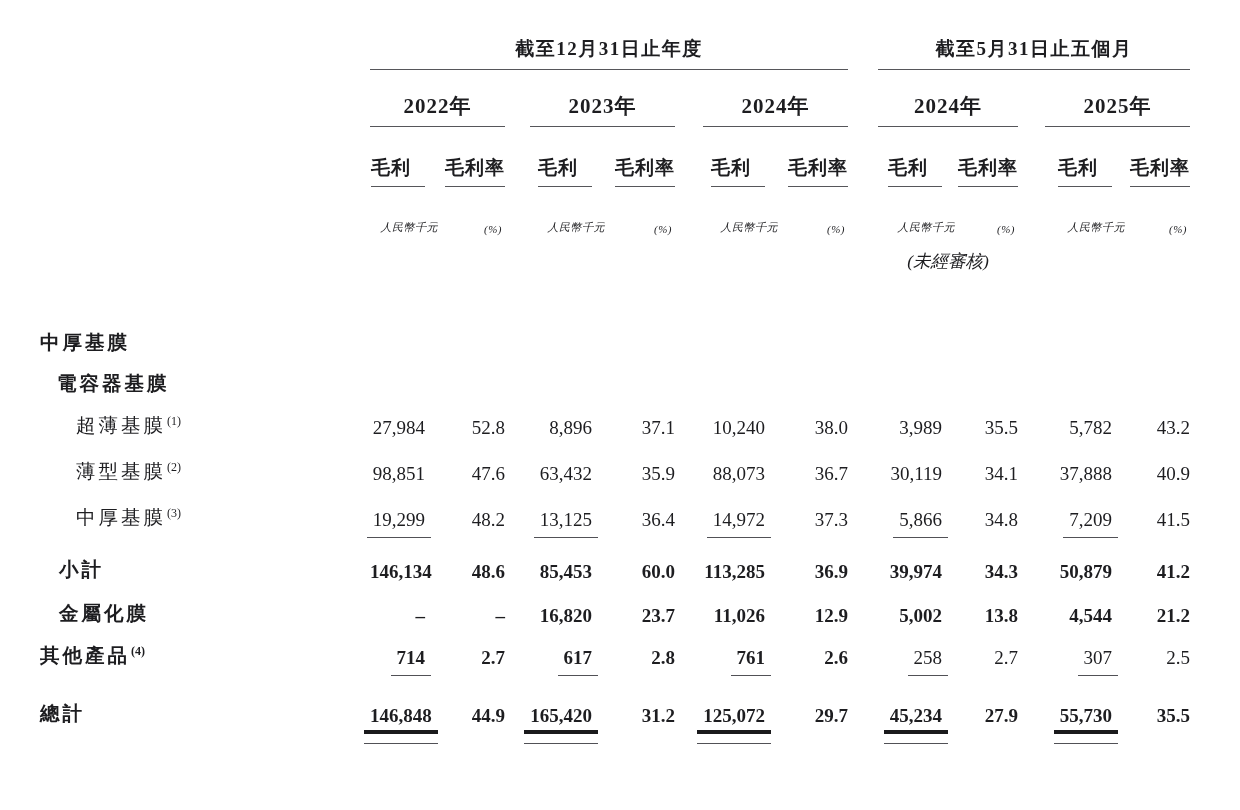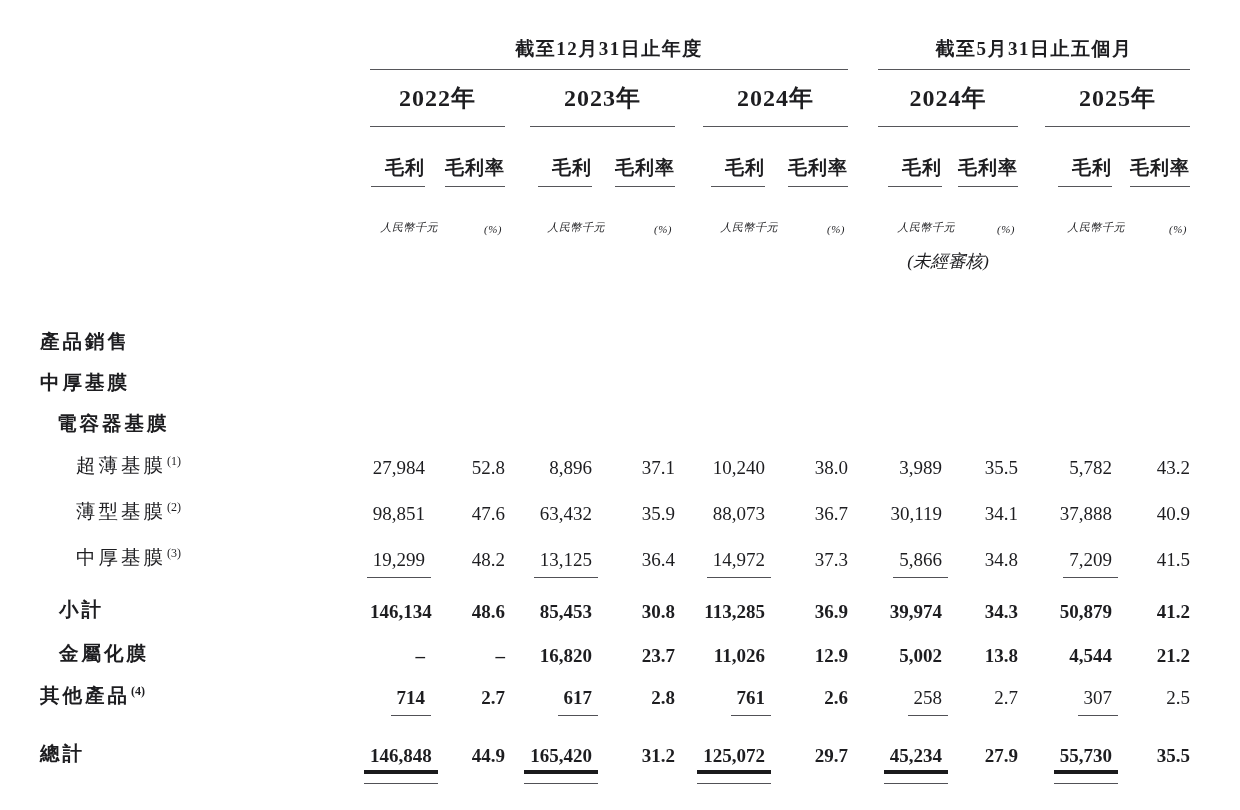--- a/index.html
+++ b/index.html
@@ -39,31 +39,31 @@
     font-size:19px;
     letter-spacing:1.5px;
     padding-bottom:7px;
   }
   .yr-line {
     border-bottom:1.5px solid #56565a;
     width:min(100%,145px);
     margin-left:auto;
     text-align:center;
     font-weight:bold;
-    font-size:24px;
+    font-size:21px;
     letter-spacing:1px;
-    padding-bottom:12px;
+    padding-bottom:6px;
     margin-top:8px;
   }
   .thr { text-align:right; }
   .mh {
     display:inline-block;
     border-bottom:1.5px solid #56565a;
     padding-bottom:5px;
-    text-align:right;
+    text-align:left;
     font-weight:bold;
     font-size:19px;
     letter-spacing:1px;
   }
   .mh-gp { width:54px; }
   .mh-gm { width:60px; }
 
   .fe { display:flex; justify-content:flex-end; }
   .unit {
     font-style:italic;
@@ -241,34 +241,20 @@
         <th colspan="2">
             <div class="note">(未經審核)</div>
           </th>
         <th colspan="2"></th>
       </tr>
     </thead>
     <tbody>
       <tr class="gap-row">
           <td colspan="12"></td>
         </tr>
-    <tr class="r0">
-          <td class="lbl b" style="padding-left: 0px;"><span class="t">產品銷售</span></td>
-          <td class="num"></td>
-          <td class="num"></td>
-          <td class="num"></td>
-          <td class="num"></td>
-          <td class="num"></td>
-          <td class="num"></td>
-          <td class="gapcol"></td>
-          <td class="num"></td>
-          <td class="num"></td>
-          <td class="num"></td>
-          <td class="num"></td>
-        </tr>
         <tr class="r1">
           <td class="lbl b" style="padding-left: 0px;"><span class="t">中厚基膜</span></td>
           <td class="num"></td>
           <td class="num"></td>
           <td class="num"></td>
           <td class="num"></td>
           <td class="num"></td>
           <td class="num"></td>
           <td class="gapcol"></td>
           <td class="num"></td>
@@ -330,21 +316,21 @@
           <td class="num"><span class="val ru">5,866</span></td>
           <td class="num"><span class="val">34.8</span></td>
           <td class="num"><span class="val ru">7,209</span></td>
           <td class="num"><span class="val">41.5</span></td>
         </tr>
         <tr class="r6">
           <td class="lbl b" style="padding-left: 19px;"><span class="t">小計</span></td>
           <td class="num"><span class="val b">146,134</span></td>
           <td class="num"><span class="val b">48.6</span></td>
           <td class="num"><span class="val b">85,453</span></td>
-          <td class="num"><span class="val b">30.8</span></td>
+          <td class="num"><span class="val b">60.0</span></td>
           <td class="num"><span class="val b">113,285</span></td>
           <td class="num"><span class="val b">36.9</span></td>
           <td class="gapcol"></td>
           <td class="num"><span class="val b">39,974</span></td>
           <td class="num"><span class="val b">34.3</span></td>
           <td class="num"><span class="val b">50,879</span></td>
           <td class="num"><span class="val b">41.2</span></td>
         </tr>
         <tr class="r7">
           <td class="lbl b" style="padding-left: 19px;"><span class="t">金屬化膜</span></td>

